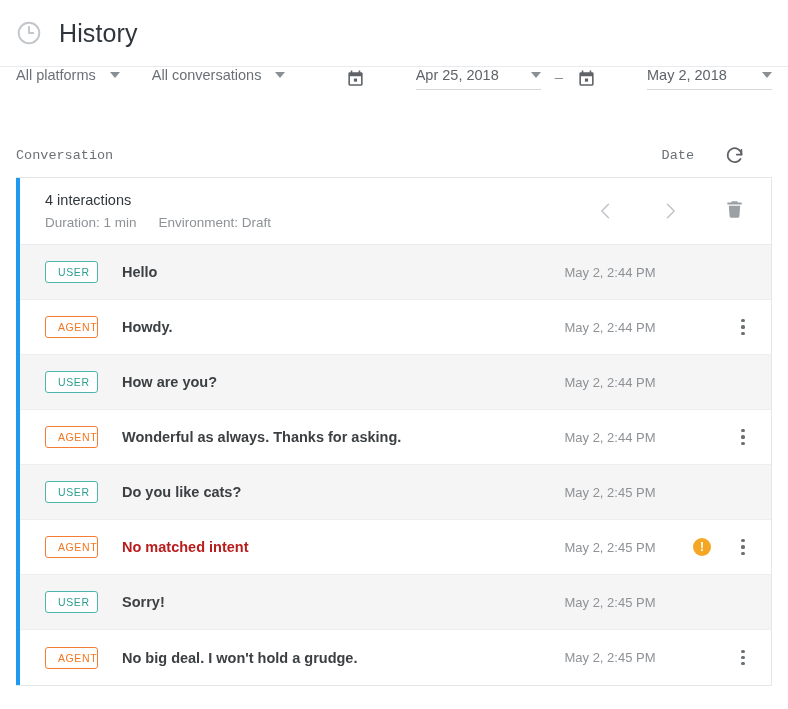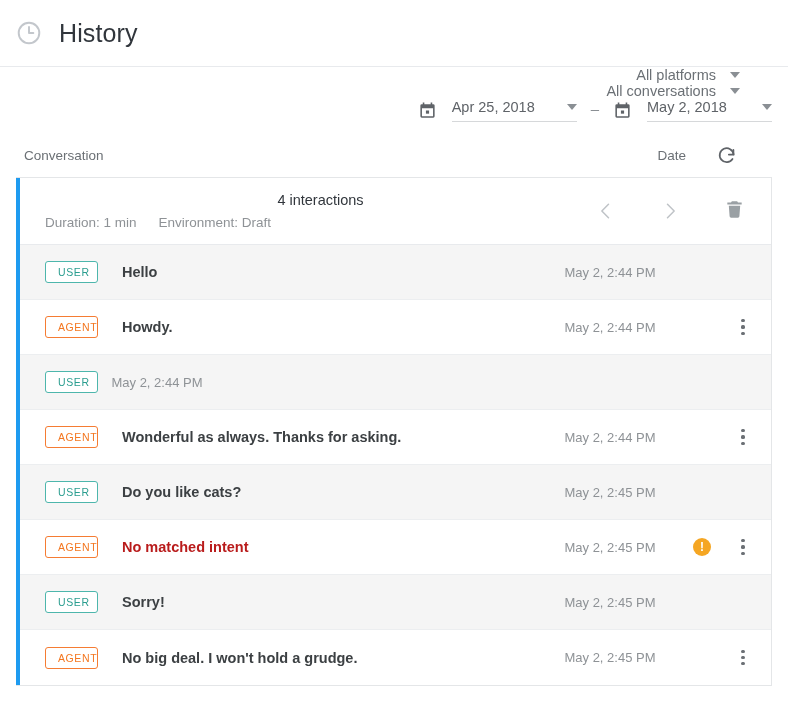--- a/index.html
+++ b/index.html
@@ -32,24 +32,23 @@
     font-size: 25px;
     font-weight: 400;
     color: #31363c;
     letter-spacing: 0.1px;
   }
 
   
   .filter-bar {
     height: 66px;
     display: flex;
-    align-items: flex-end;
+    align-items: flex-start;
     padding: 0 16px;
     position: relative;
-    flex-direction: column;
   }
   .select-field {
     display: flex;
     align-items: center;
     cursor: pointer;
     margin-right: 32px;
     user-select: none;
   }
   .select-label {
     font-size: 14.5px;
@@ -66,20 +65,21 @@
 
   .date-group {
     display: flex;
     align-items: center;
     margin-left: auto;
   }
   .date-picker {
     display: flex;
     align-items: center;
     cursor: pointer;
+    gap: 36px;
   }
   .cal-icon {
     width: 19px; height: 20px;
     flex: 0 0 19px;
     color: #5f6368;
     margin-right: 15px;
   }
   .date-underline {
     display: flex;
     align-items: center;
@@ -98,23 +98,24 @@
     font-size: 15px;
     margin: 0 14px;
     padding-bottom: 5px;
   }
 
   
   .col-header {
     height: 44px;
     display: flex;
     align-items: center;
-    padding: 0 24px;
+    padding: 0 16px;
     font-size: 13.5px;
     color: #6b7075;
+    font-family: Liberation Mono, monospace;
   }
   .col-header .spacer { flex: 1; }
   .col-date-label { margin-right: 30px; }
   .refresh-btn {
     width: 22px; height: 22px;
     color: #5f6368;
     cursor: pointer;
     margin-right: 26px;
   }
 
@@ -132,21 +133,20 @@
     width: 4px;
     background: #1E9BF0;
   }
   .card-inner { margin-left: 4px; }
 
   .conv-summary {
     display: flex;
     align-items: center;
     padding: 14px 0 14px 25px;
     border-bottom: 1px solid #e8eaed;
-    text-align: center;
   }
   .summary-text { flex: 1; }
   .summary-title {
     font-size: 14.5px;
     color: #31363c;
     margin-bottom: 7px;
   }
   .summary-meta {
     display: flex;
     font-size: 13.5px;
@@ -359,20 +359,21 @@
           <span class="msg-time time-col">May 2, 2:44 PM</span>
           <span class="warn-slot"></span>
           <span class="dots-btn">
             <i></i>
             <i></i>
             <i></i>
           </span>
         </div>
         <div class="msg-row alt">
           <span class="badge user">USER</span>
+          <span class="msg-text">How are you?</span>
           <span class="msg-time time-col">May 2, 2:44 PM</span>
           <span class="warn-slot"></span>
           <span class="dots-slot"></span>
         </div>
         <div class="msg-row">
           <span class="badge agent">AGENT</span>
           <span class="msg-text">Wonderful as always. Thanks for asking.</span>
           <span class="msg-time time-col">May 2, 2:44 PM</span>
           <span class="warn-slot"></span>
           <span class="dots-btn">

